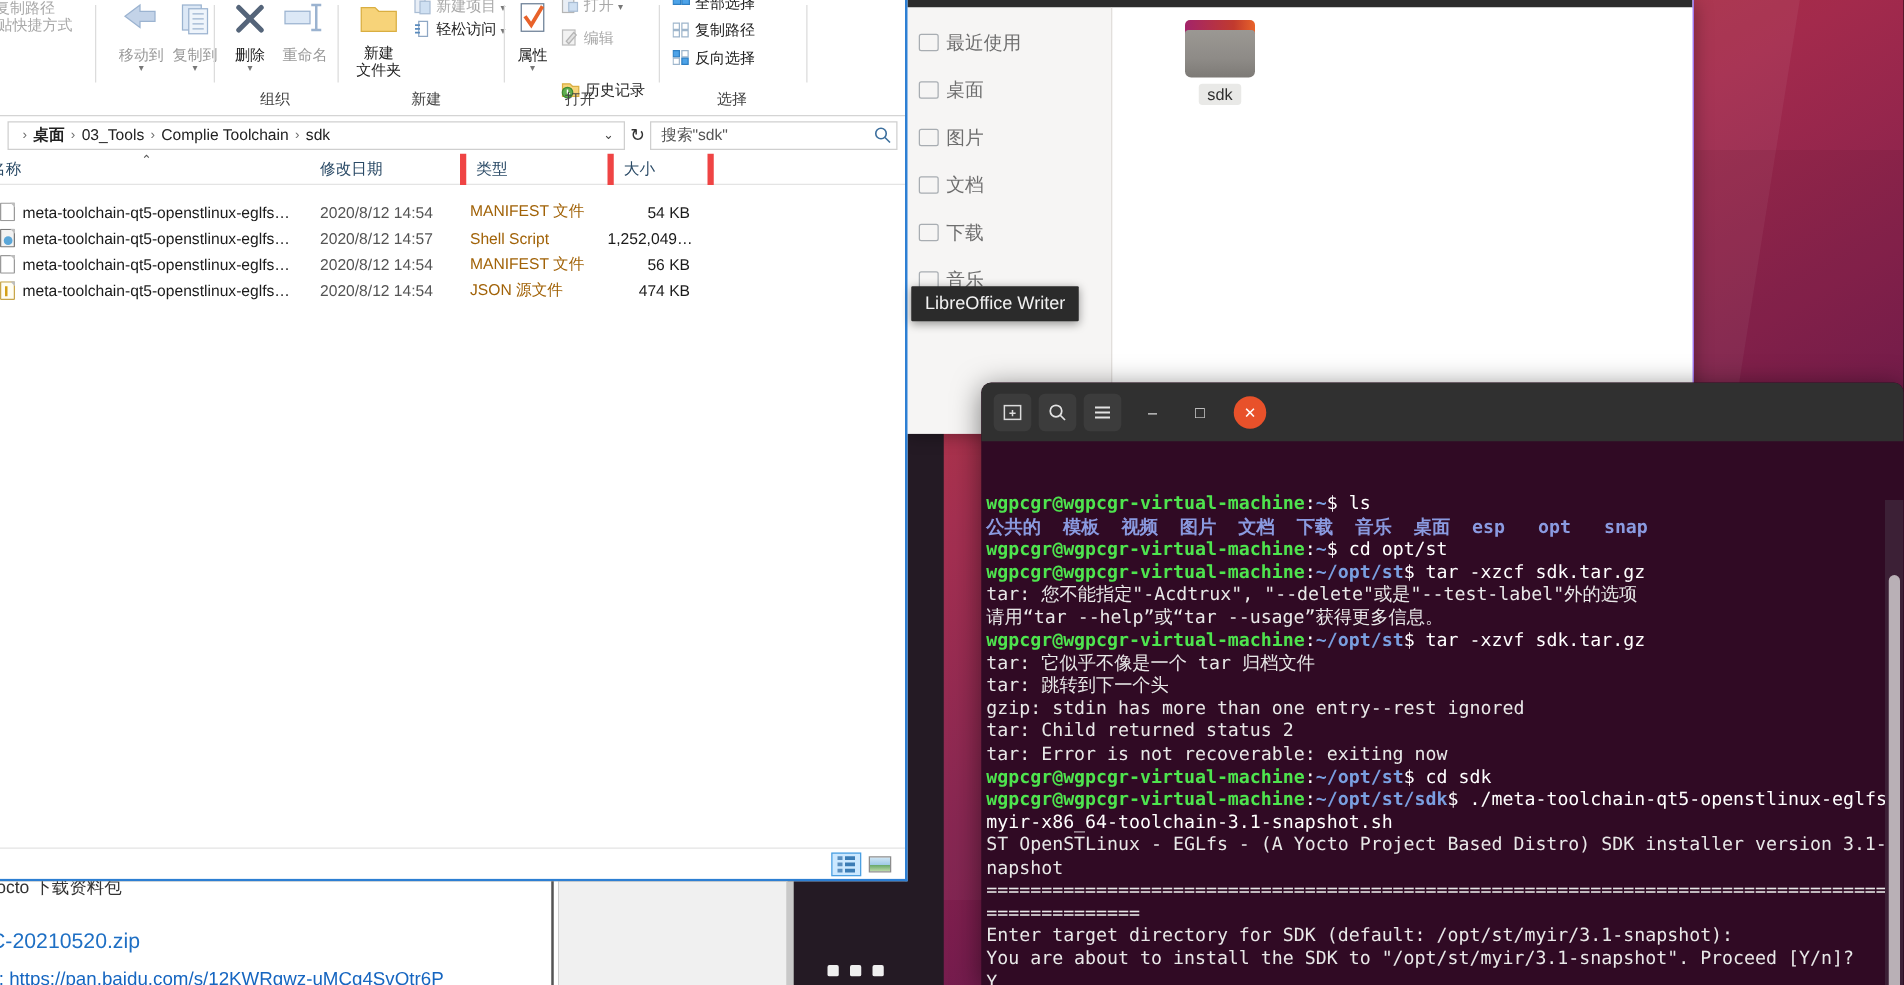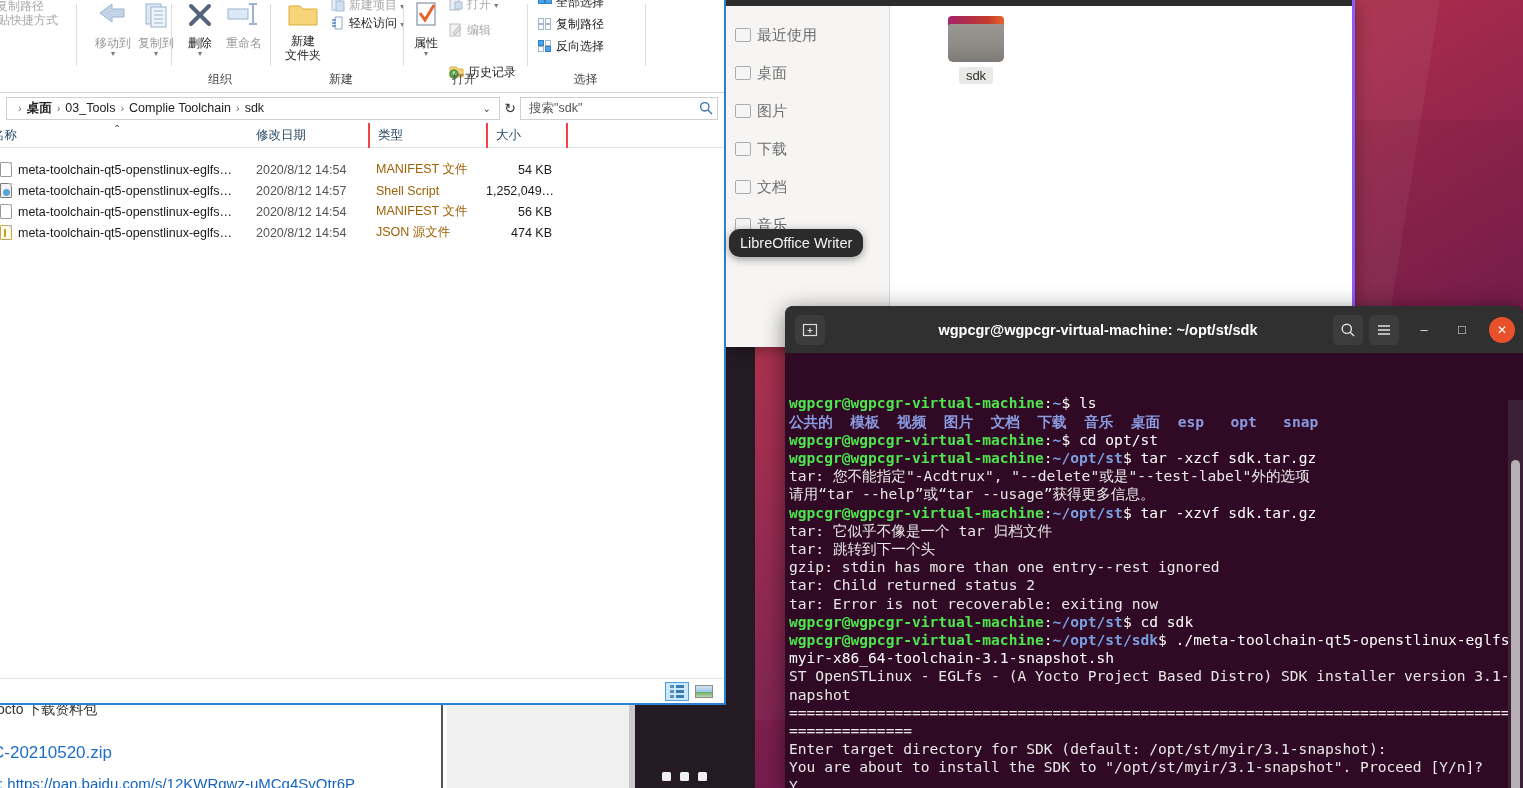--- a/index.html
+++ b/index.html
@@ -21,21 +21,21 @@
   .wp-s1 { left: 420px; top: -40px; width: 260px; height: 520px; transform: skewX(-9deg); }
   .wp-s2 { left: 330px; top: 430px; width: 420px; height: 12px; transform: rotate(27deg); background: rgba(255,255,255,0.07); }
   .wp-s3 { left: 360px; top: 560px; width: 430px; height: 10px; transform: rotate(-9deg); background: rgba(255,255,255,0.06); }
   .wp-s4 { left: -60px; top: 120px; width: 300px; height: 600px; transform: skewX(12deg); background: rgba(255,255,255,0.03); }
   .wp-s5 { left: 560px; top: 120px; width: 500px; height: 700px; transform: skewX(-5deg); background: rgba(0,0,0,0.05); }
 
   
   #nautilus {
     position: absolute; left: 725px; top: 0; width: 630px; height: 347px;
     background: #fff; overflow: hidden;
-    border-right: 3px solid #8b5cf6;
+    border-right: 1px solid #8b5cf6;
     box-shadow: 0 2px 14px rgba(0,0,0,0.35);
   }
   #nautilus-topstrip { height: 6px; background: #2c2c2c; }
   #nautilus-body { display: flex; height: 341px; }
   #nautilus-sidebar {
     width: 165px; background: #f6f5f4; border-right: 1px solid #dcd8d4;
     padding-top: 10px; font-size: 15px; color: #7a7a7a;
   }
   .nautilus-place {
     padding: 6px 0 6px 32px; line-height: 26px; height: 38px;
@@ -58,21 +58,21 @@
     position: absolute; left: 0; top: 8px; width: 56px; height: 38px; border-radius: 3px 3px 5px 5px;
     background: linear-gradient(180deg, #9b9893 0%, #8e8b87 60%, #7d7a76 100%);
   }
   .folder-label {
     display: inline-block; margin-top: 5px; font-size: 13px; color: #2e2e2e;
     background: #e9e9e7; padding: 1px 7px; border-radius: 3px;
   }
   #libre-tooltip {
     position: absolute; left: 729px; top: 229px; z-index: 40;
     background: #2b2b2b; color: #f2f2f2; font-size: 14.5px;
-    padding: 6px 11px; border-radius: 11px; white-space: nowrap;
+    padding: 6px 11px; border-radius: 1px; white-space: nowrap;
     box-shadow: 0 2px 8px rgba(0,0,0,0.4);
   }
 
   
   #explorer {
     position: absolute; left: 0; top: 0; width: 726px; height: 705px;
     background: #fff; overflow: hidden;
     border-right: 2px solid #2d7fd3;
     border-bottom: 2px solid #2d7fd3;
   }
@@ -110,21 +110,21 @@
     display: flex; align-items: center; padding: 0 4px 0 8px; font-size: 12.5px; color: #555;
   }
   #searchbox .txt { flex: 1; white-space: nowrap; }
 
   
   #colheads {
     height: 25px; display: flex; align-items: center; font-size: 12.5px; color: #2a4a66;
     border-bottom: 1px solid #e4e4e4; position: relative;
   }
   .colhead { padding-left: 8px; position: relative; height: 25px; line-height: 25px; }
-  .colhead + .colhead { border-left: 2px solid #ef4444; }
+  .colhead + .colhead { border-left: 5px solid #ef4444; }
   #sortmark { position: absolute; left: 113px; top: 0px; font-size: 10px; color: #555; }
 
   
   .frow { height: 21px; display: flex; align-items: center; font-size: 12.5px; color: #1a1a1a; }
   .frow .fname { display: flex; align-items: center; overflow: hidden; white-space: nowrap; }
   .fileicon {
     width: 12px; height: 15px; margin-right: 6px; flex: none; position: relative;
     background: #fff; border: 1px solid #9a9a9a; border-radius: 1px;
   }
   .fileicon.sh { border-color: #7a7a7a; background: #f2f2f2; }
@@ -241,22 +241,22 @@
     <span></span>
   </div>
 
   <div id="nautilus">
     <div id="nautilus-topstrip"></div>
     <div id="nautilus-body">
       <div id="nautilus-sidebar">
         <div class="nautilus-place"><span class="ic"></span><span>最近使用</span></div>
         <div class="nautilus-place"><span class="ic"></span><span>桌面</span></div>
         <div class="nautilus-place"><span class="ic"></span><span>图片</span></div>
+        <div class="nautilus-place"><span class="ic"></span><span>文档</span></div>
         <div class="nautilus-place"><span class="ic"></span><span>下载</span></div>
-        <div class="nautilus-place"><span class="ic"></span><span>文档</span></div>
         <div class="nautilus-place"><span class="ic"></span><span>音乐</span></div>
       </div>
       <div id="nautilus-main">
         <div id="folder-icon-wrap">
           <div class="folder-glyph">
             <div class="tab"></div>
               <div class="body"></div>
           </div>
           <span class="folder-label">sdk</span>
         </div>
@@ -508,21 +508,20 @@
 
   <div id="terminal">
     <div id="term-titlebar">
       <div id="term-newtab">
         <svg width="16" height="16" viewBox="0 0 16 16">
           <rect x="1.5" y="2.5" width="13" height="11" fill="none" stroke="#dcdcdc" stroke-width="1.2"></rect>
           <line x1="8" y1="6" x2="8" y2="11" stroke="#dcdcdc" stroke-width="1.2"></line>
           <line x1="5.5" y1="8.5" x2="10.5" y2="8.5" stroke="#dcdcdc" stroke-width="1.2"></line>
         </svg>
       </div>
-      <div id="term-title">wgpcgr@wgpcgr-virtual-machine: ~/opt/st/sdk</div>
       <div class="term-tbtn">
         <svg width="16" height="16" viewBox="0 0 16 16">
           <circle cx="6.8" cy="6.8" r="4.6" fill="none" stroke="#e2e2e2" stroke-width="1.4"></circle>
           <line x1="10.2" y1="10.2" x2="14" y2="14" stroke="#e2e2e2" stroke-width="1.4"></line>
         </svg>
       </div>
       <div class="term-tbtn">
         <svg width="16" height="16" viewBox="0 0 16 16">
           <g stroke="#e2e2e2" stroke-width="1.5">
               <line x1="2" y1="4" x2="14" y2="4"></line>

